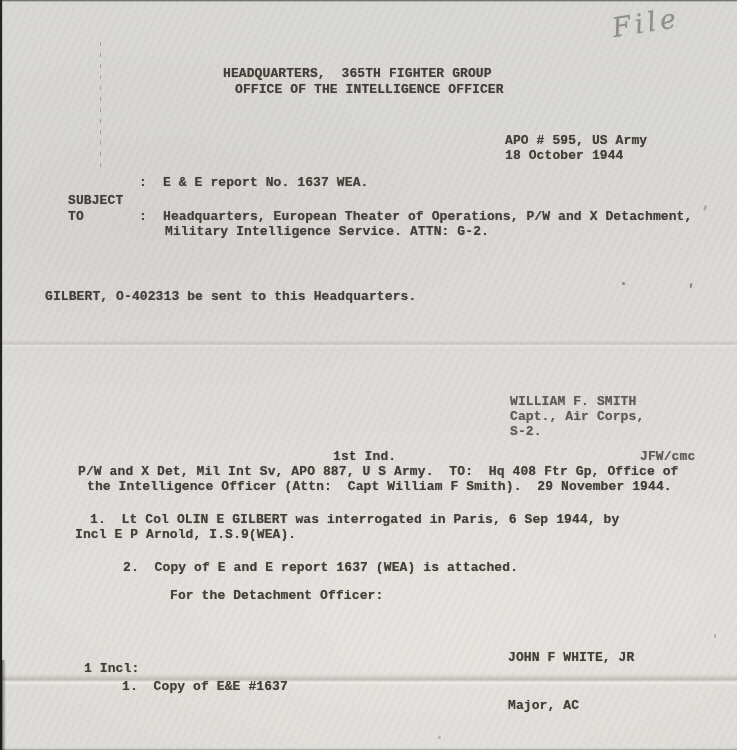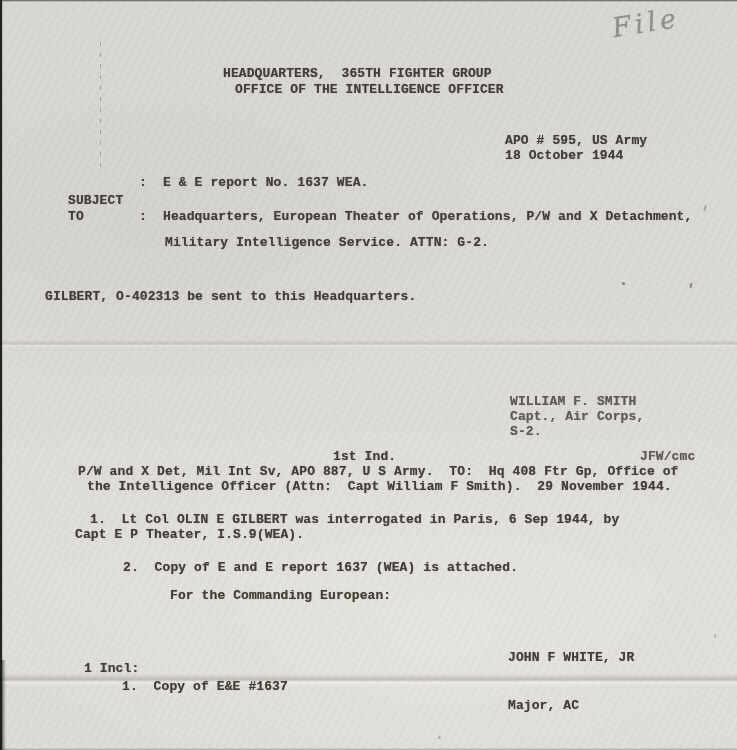--- a/index.html
+++ b/index.html
@@ -76,35 +76,35 @@
   <div class="t" style="left:505px;top:133px;">APO # 595, US Army</div>
   <div class="t" style="left:505px;top:148px;">18 October 1944</div>
 
   <div class="t" style="left:68px;top:193px;">SUBJECT</div>
   <div class="t" style="left:139px;top:175px;">:</div>
   <div class="t" style="left:163px;top:175px;">E &amp; E report No. 1637 WEA.</div>
 
   <div class="t" style="left:68px;top:209px;">TO</div>
   <div class="t" style="left:139px;top:209px;">:</div>
   <div class="t" style="left:163px;top:209px;">Headquarters, European Theater of Operations, P/W and X Detachment,</div>
-  <div class="t" style="left:165px;top:224px;margin-top:11px;">Military Intelligence Service. ATTN: G-2.</div>
+  <div class="t" style="left:165px;top:224px;">Military Intelligence Service. ATTN: G-2.</div>
 
   <div class="t" style="left:45px;top:289px;">GILBERT, O-402313 be sent to this Headquarters.</div>
 
   <div class="t faint" style="left:510px;top:394px;">WILLIAM F. SMITH</div>
   <div class="t faint" style="left:510px;top:409px;">Capt., Air Corps,</div>
   <div class="t faint" style="left:510px;top:424px;">S-2.</div>
 
   <div class="t" style="left:333px;top:449px;">1st Ind.</div>
   <div class="t faint" style="left:640px;top:449px;">JFW/cmc</div>
   <div class="t" style="left:78px;top:464px;">P/W and X Det, Mil Int Sv, APO 887, U S Army.  TO:  Hq 408 Ftr Gp, Office of</div>
   <div class="t" style="left:87px;top:479px;">the Intelligence Officer (Attn:  Capt William F Smith).  29 November 1944.</div>
   <div class="t" style="left:90px;top:512px;">1.  Lt Col OLIN E GILBERT was interrogated in Paris, 6 Sep 1944, by</div>
-  <div class="t" style="left:75px;top:527px;">Capt E P Theater, I.S.9(WEA).</div>
+  <div class="t" style="left:75px;top:527px;">Incl E P Arnold, I.S.9(WEA).</div>
   <div class="t" style="left:123px;top:560px;">2.  Copy of E and E report 1637 (WEA) is attached.</div>
-  <div class="t" style="left:170px;top:588px;">For the Commanding European:</div>
+  <div class="t" style="left:170px;top:588px;">For the Detachment Officer:</div>
 
   <div class="t" style="left:508px;top:650px;">JOHN F WHITE, JR</div>
   <div class="t" style="left:508px;top:665px;margin-top:33px;">Major, AC</div>
 
   <div class="t" style="left:84px;top:661px;">1 Incl:</div>
   <div class="t" style="left:122px;top:679px;">1.  Copy of E&amp;E #1637</div>
 </div>
 
 </body></html>

